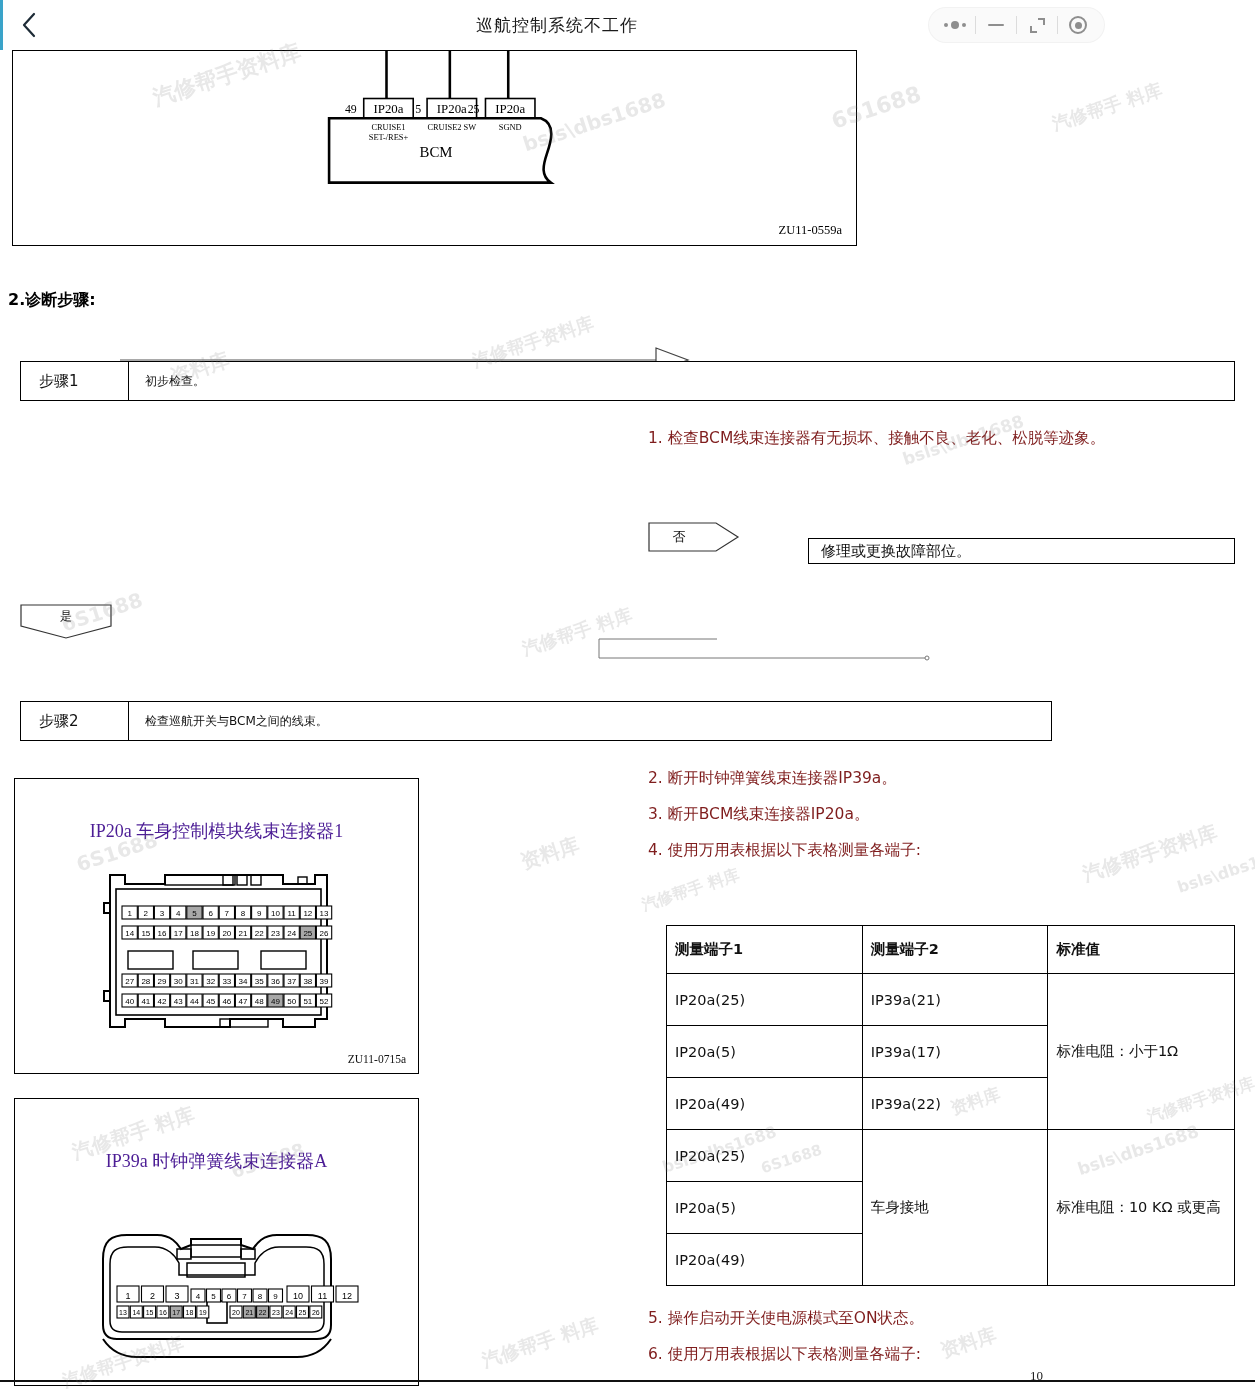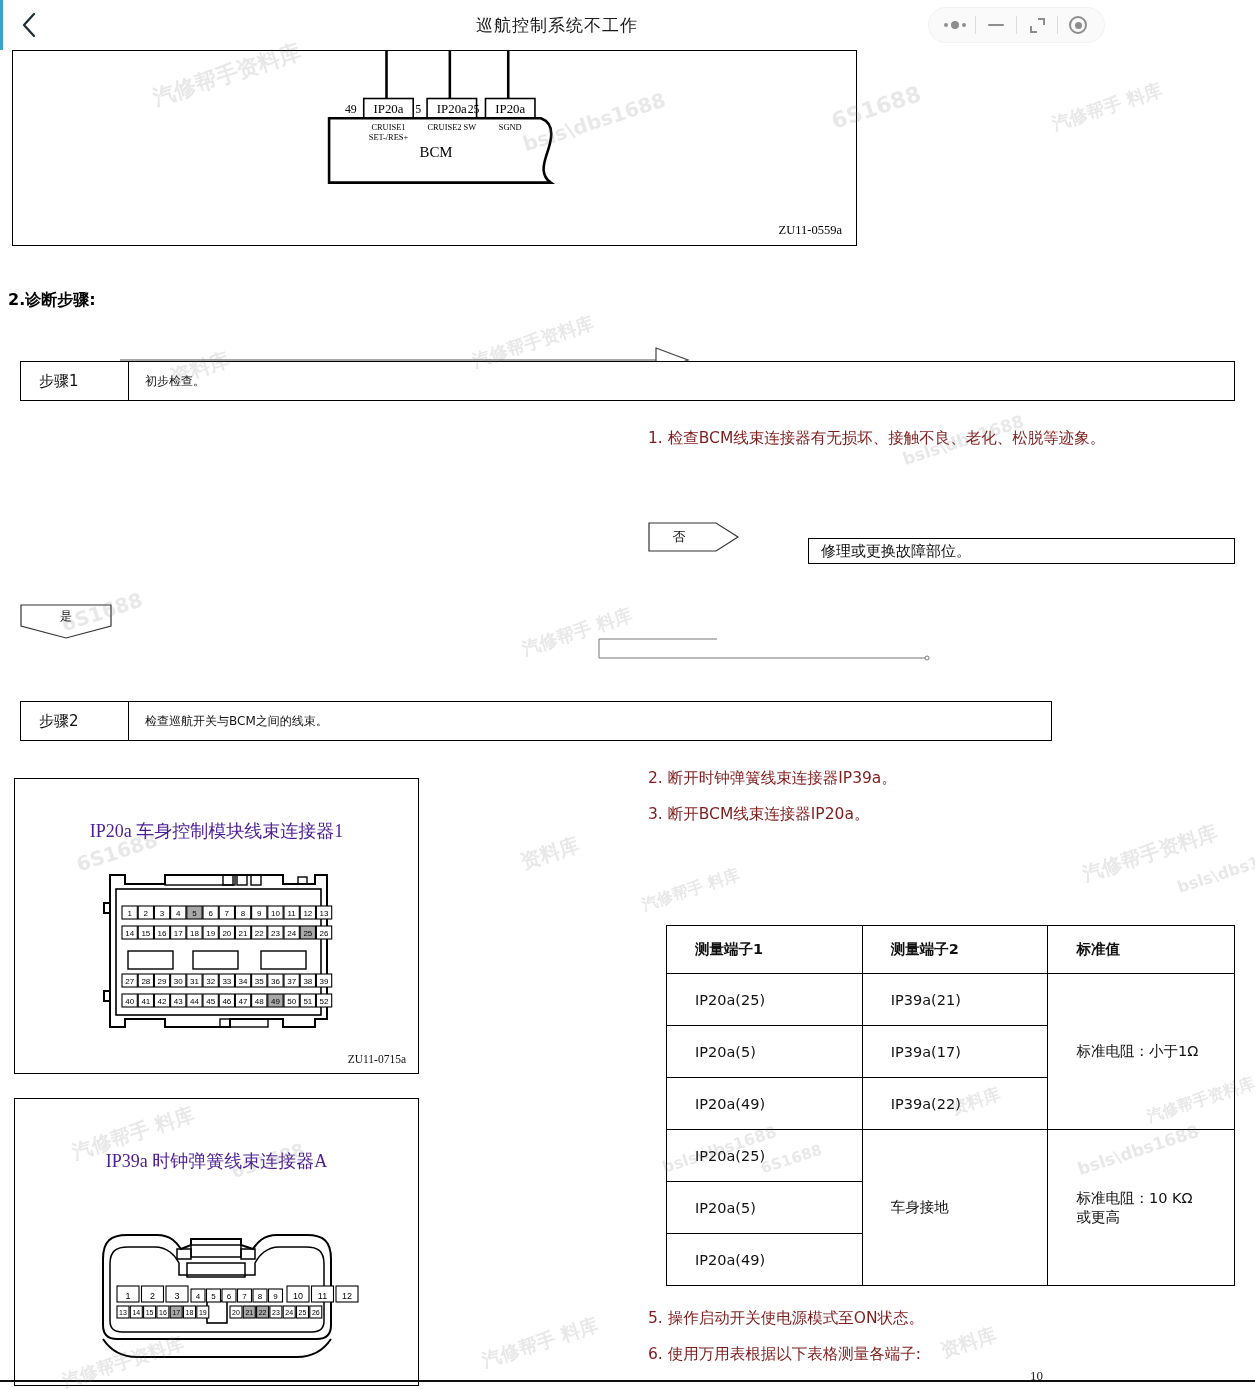--- a/index.html
+++ b/index.html
@@ -146,21 +146,21 @@
     font-family:"Liberation Serif","DejaVu Serif",serif;
   }
 
   
   #meas-table{
     position:absolute; left:666px; top:925px; width:569px;
     border-collapse:collapse; background:#fff;
     font-family:"DejaVu Sans","Liberation Sans",sans-serif;
   }
   #meas-table th, #meas-table td{
-    border:1.1px solid #000; padding:10px 28px; text-align:left;
+    border:1.1px solid #000; padding:10px 8px; text-align:left;
     font-size:14.5px; font-weight:normal; vertical-align:middle;
   }
   #meas-table th{ font-weight:bold; height:48px; }
   #meas-table td{ height:52px;margin-left:24px; }
   #meas-table col.c1{ width:196px; }
   #meas-table col.c2{ width:186px; }
   #meas-table col.c3{ width:187px; }
 
   
   #bottom-rule{
@@ -292,20 +292,21 @@
 </svg>
 
 <div id="step2" class="step-bar">
   <div class="no">步骤2</div>
   <div class="txt">检查巡航开关与BCM之间的线束。</div>
 </div>
 
 <div class="instr" id="instr2">
   <div>2. 断开时钟弹簧线束连接器IP39a。</div>
   <div>3. 断开BCM线束连接器IP20a。</div>
+  <div>4. 使用万用表根据以下表格测量各端子:</div>
 </div>
 
 <div id="conn1" class="conn-box">
   <div class="conn-title">IP20a 车身控制模块线束连接器1</div>
   <svg width="405" height="296" viewBox="0 0 405 296" style="position:absolute;left:0;top:0">
     <g stroke="#000" fill="none" stroke-width="2">
 
       <path d="M95 105 L95 96 L110 96 L110 105 L150 105 L150 96 L268 96 L268 105
                L300 105 L300 96 L312 96 L312 240 L300 240 L300 248 L268 248 L268 240
                L215 240 L215 248 L150 248 L150 240 L110 240 L110 248 L95 248 Z"></path>

